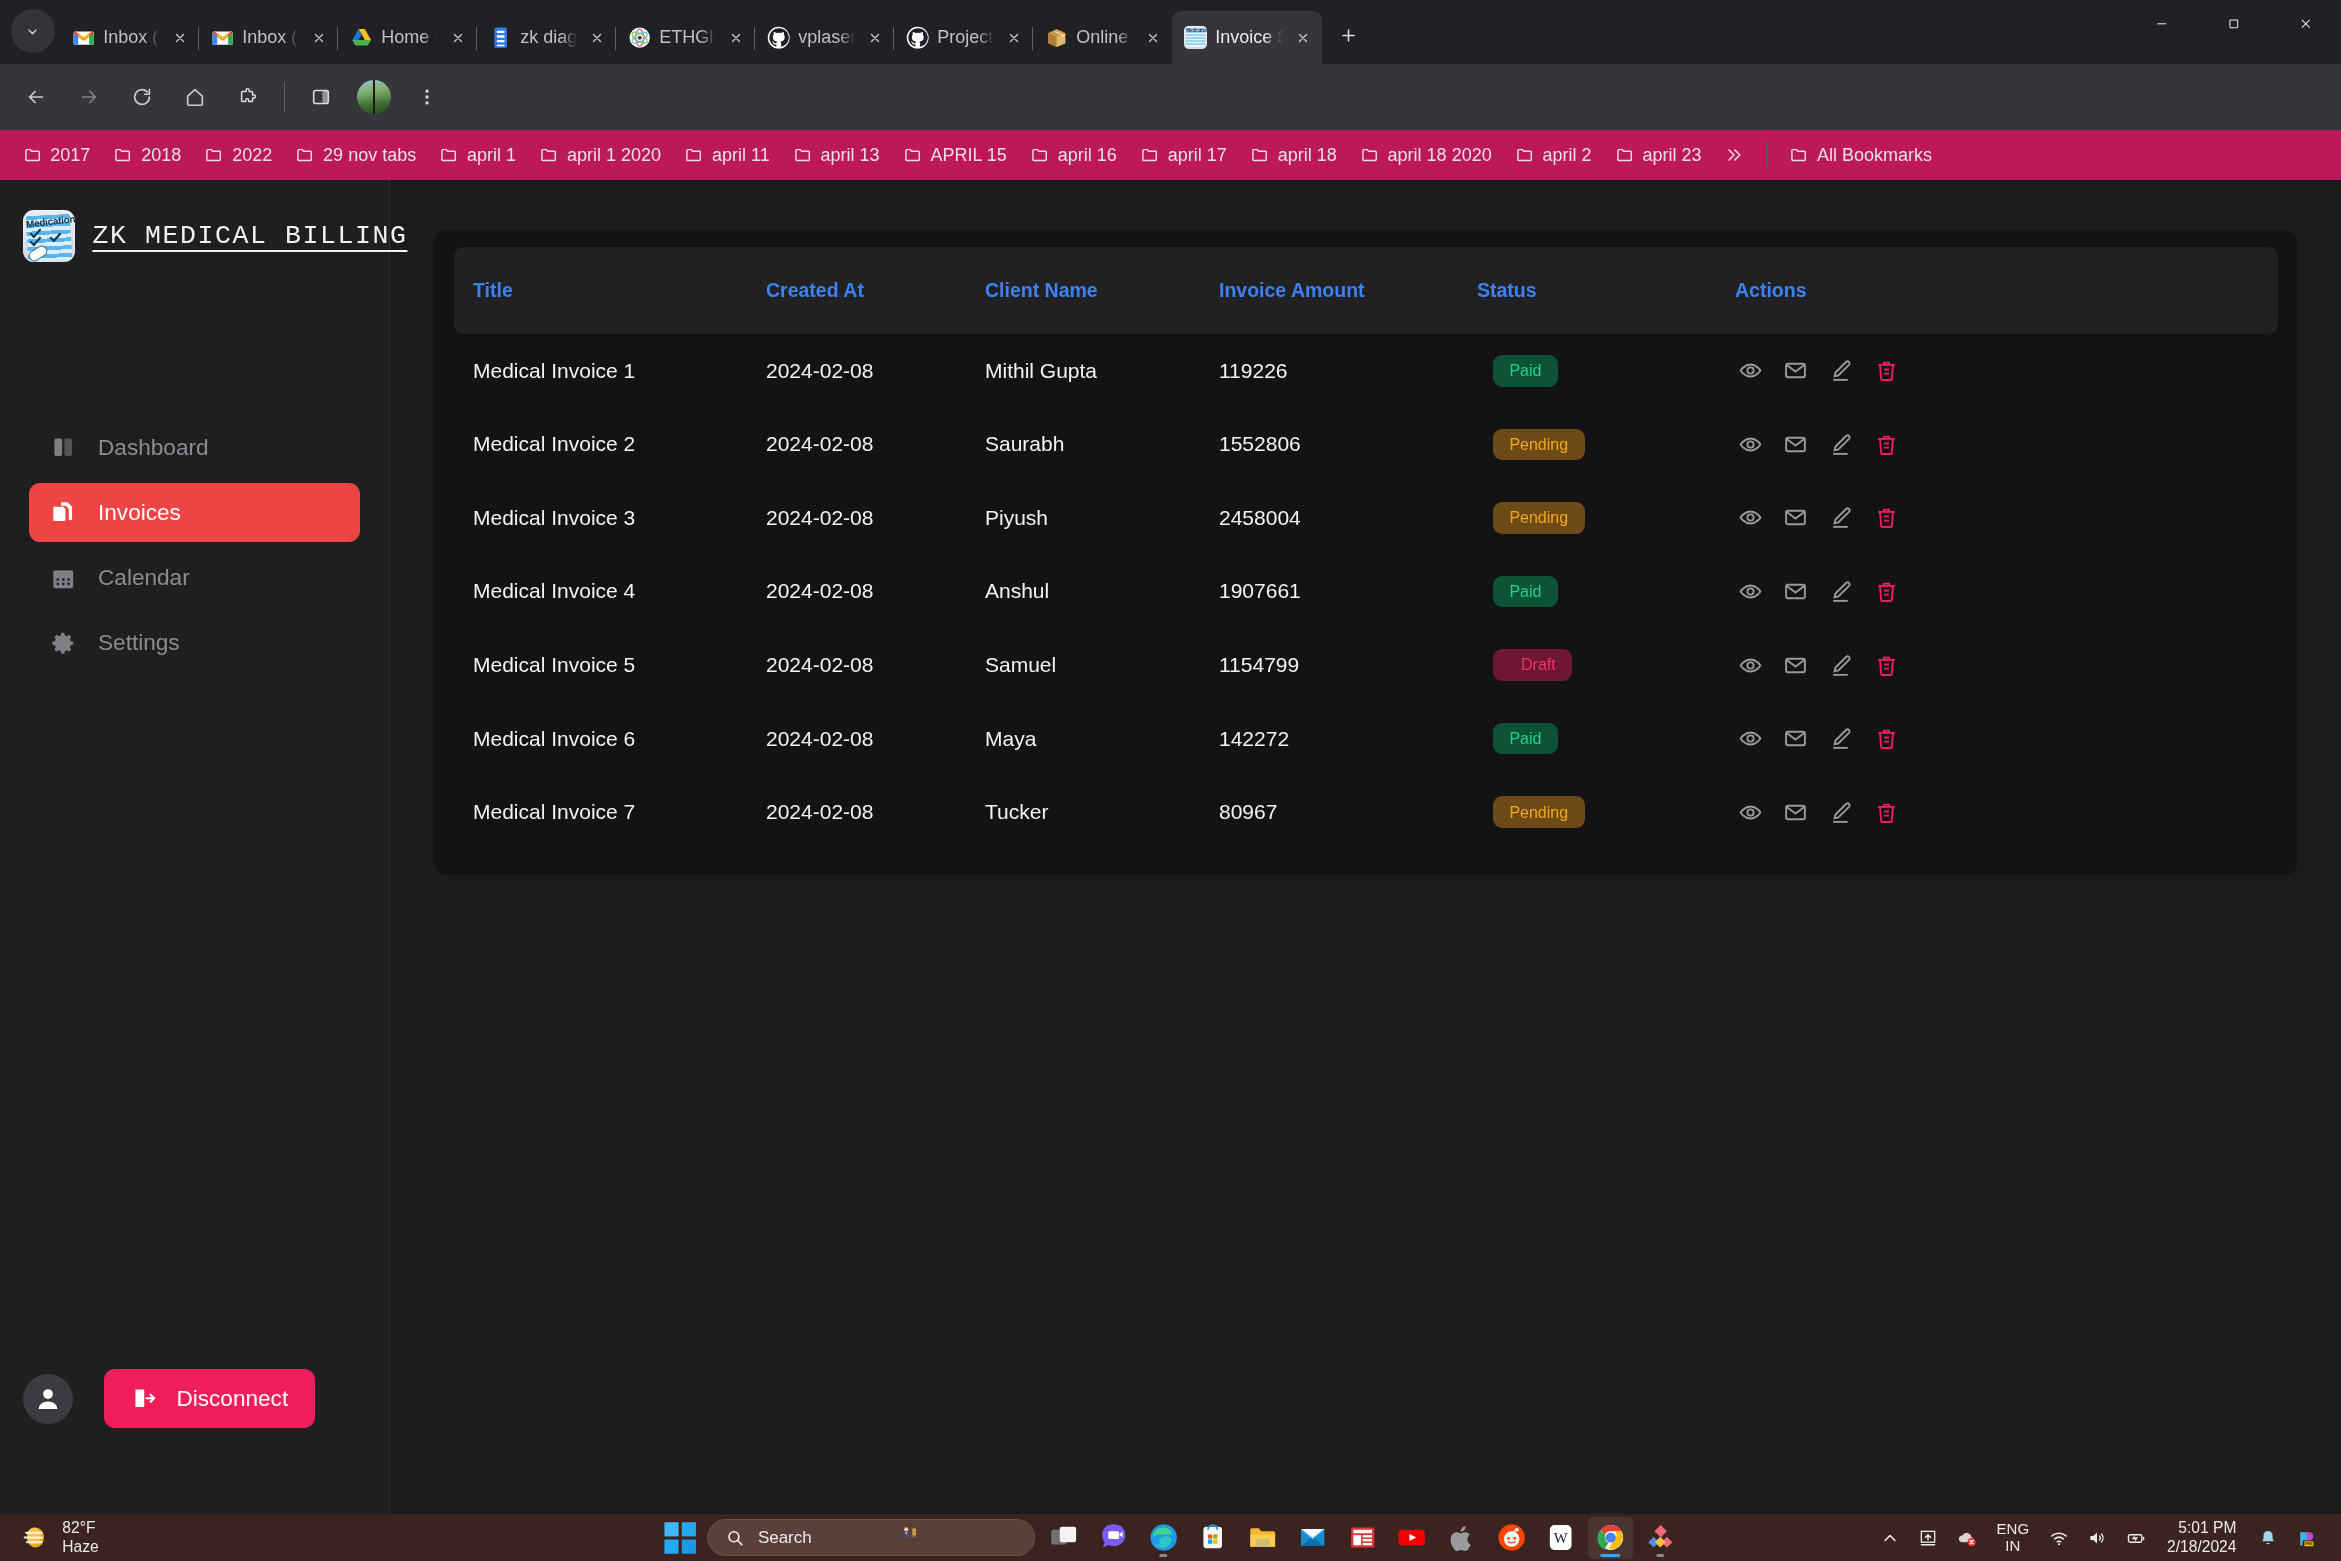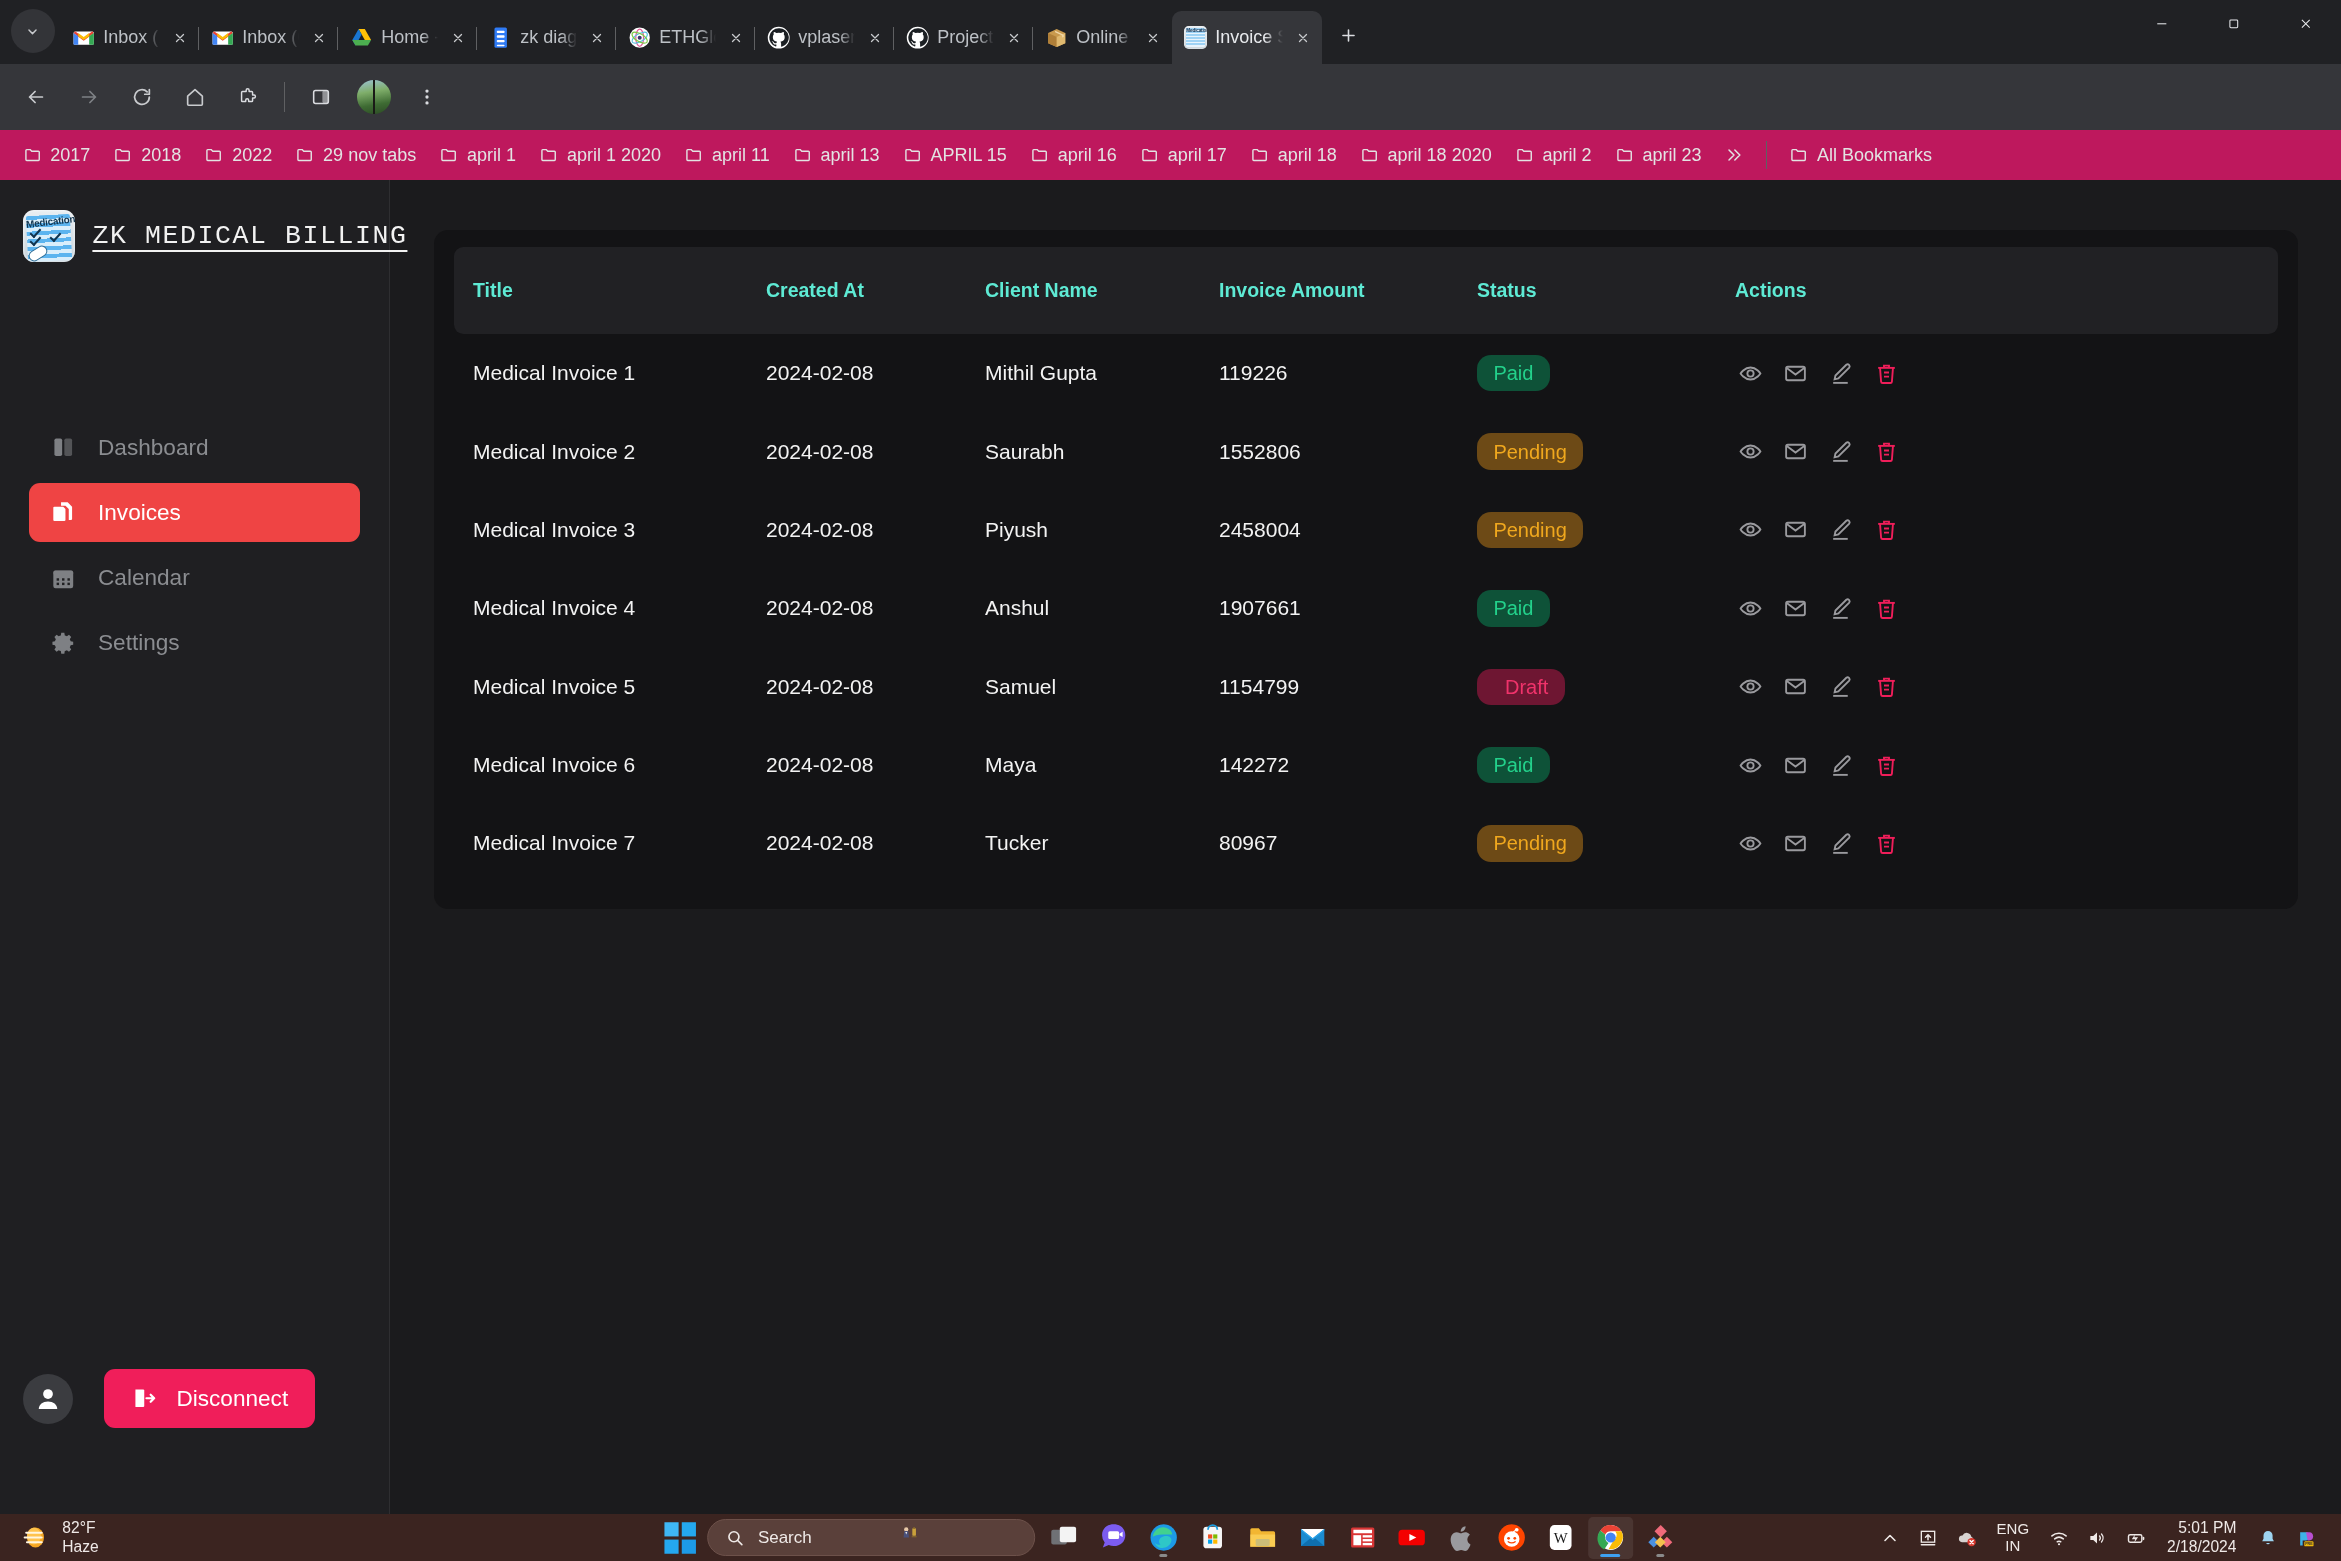--- a/index.html
+++ b/index.html
@@ -157,36 +157,36 @@
     padding:0 26.5px; height:59px; border-radius:11px; cursor:pointer;
   }
   .disconnect svg { width:26.5px; height:26.5px; fill:#fff; }
 
   
   .main { flex:1; padding:50px 44px; overflow:hidden; }
   .card { background:#131315; border-radius:14px; padding:17px 20px 26.5px 20px; max-width:1866px; }
   table { width:100%; border-collapse:collapse; table-layout:fixed; }
   thead tr { background:#212124; }
   th {
-    text-align:left; font-size:19.5px; font-weight:bold; color:#5eead4;
+    text-align:left; font-size:19.5px; font-weight:bold; color:#3b82f6;
     padding:28px 0 28px 0; height:87px;
   }
   thead th:first-child { border-radius:9.4px 0 0 9.4px; padding-left:19px; }
   thead th:last-child { border-radius:0 9.4px 9.4px 0; }
   td { font-size:21px; color:#f3f3f3; padding:21px 0; height:62px; vertical-align:middle; }
   tbody tr td:first-child { padding-left:19px; }
   .col-title { width:312px; }
   .col-created { width:219px; }
   .col-client { width:234px; }
   .col-amount { width:258px; }
   .col-status { width:258px; }
   .col-actions { width:auto; }
 
   .badge {
-    display:inline-block; padding:6.2px 16.4px; border-radius:14px; font-size:20px; line-height:1.2;
+    display:inline-block; padding:6.2px 16.4px; border-radius:9px; font-size:16px; line-height:1.2;margin-left:16px;
   }
   .badge.paid { background:#0e5238; color:#23d18b; }
   .badge.pending { background:#6d4a16; color:#f0a81e; }
   .badge.draft { background:#6e1632; color:#f0336b;padding-left:28px; }
 
   .actions { display:flex; align-items:center; gap:15.6px; }
   .act { width:30px; height:30px; display:flex; align-items:center; justify-content:center; cursor:pointer; flex:none; }
   .act svg { width:25px; height:25px; fill:none; stroke:#9a9a9e; stroke-width:1.8; }
   .act.danger svg { stroke:#f01e5a; }
 

